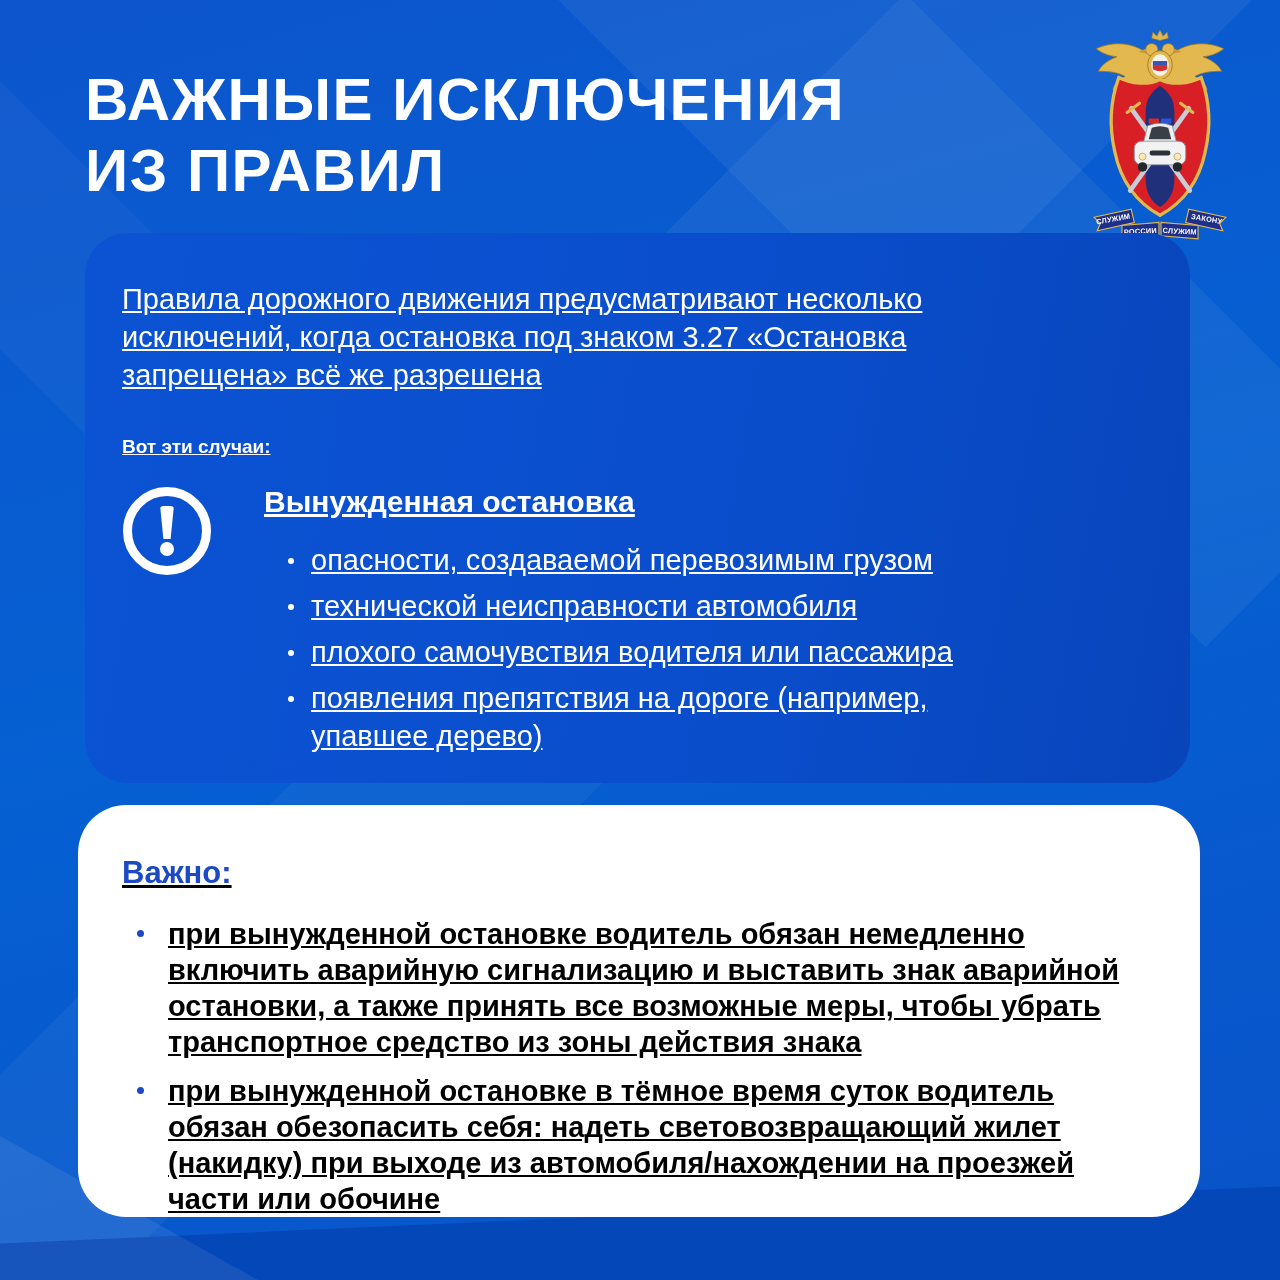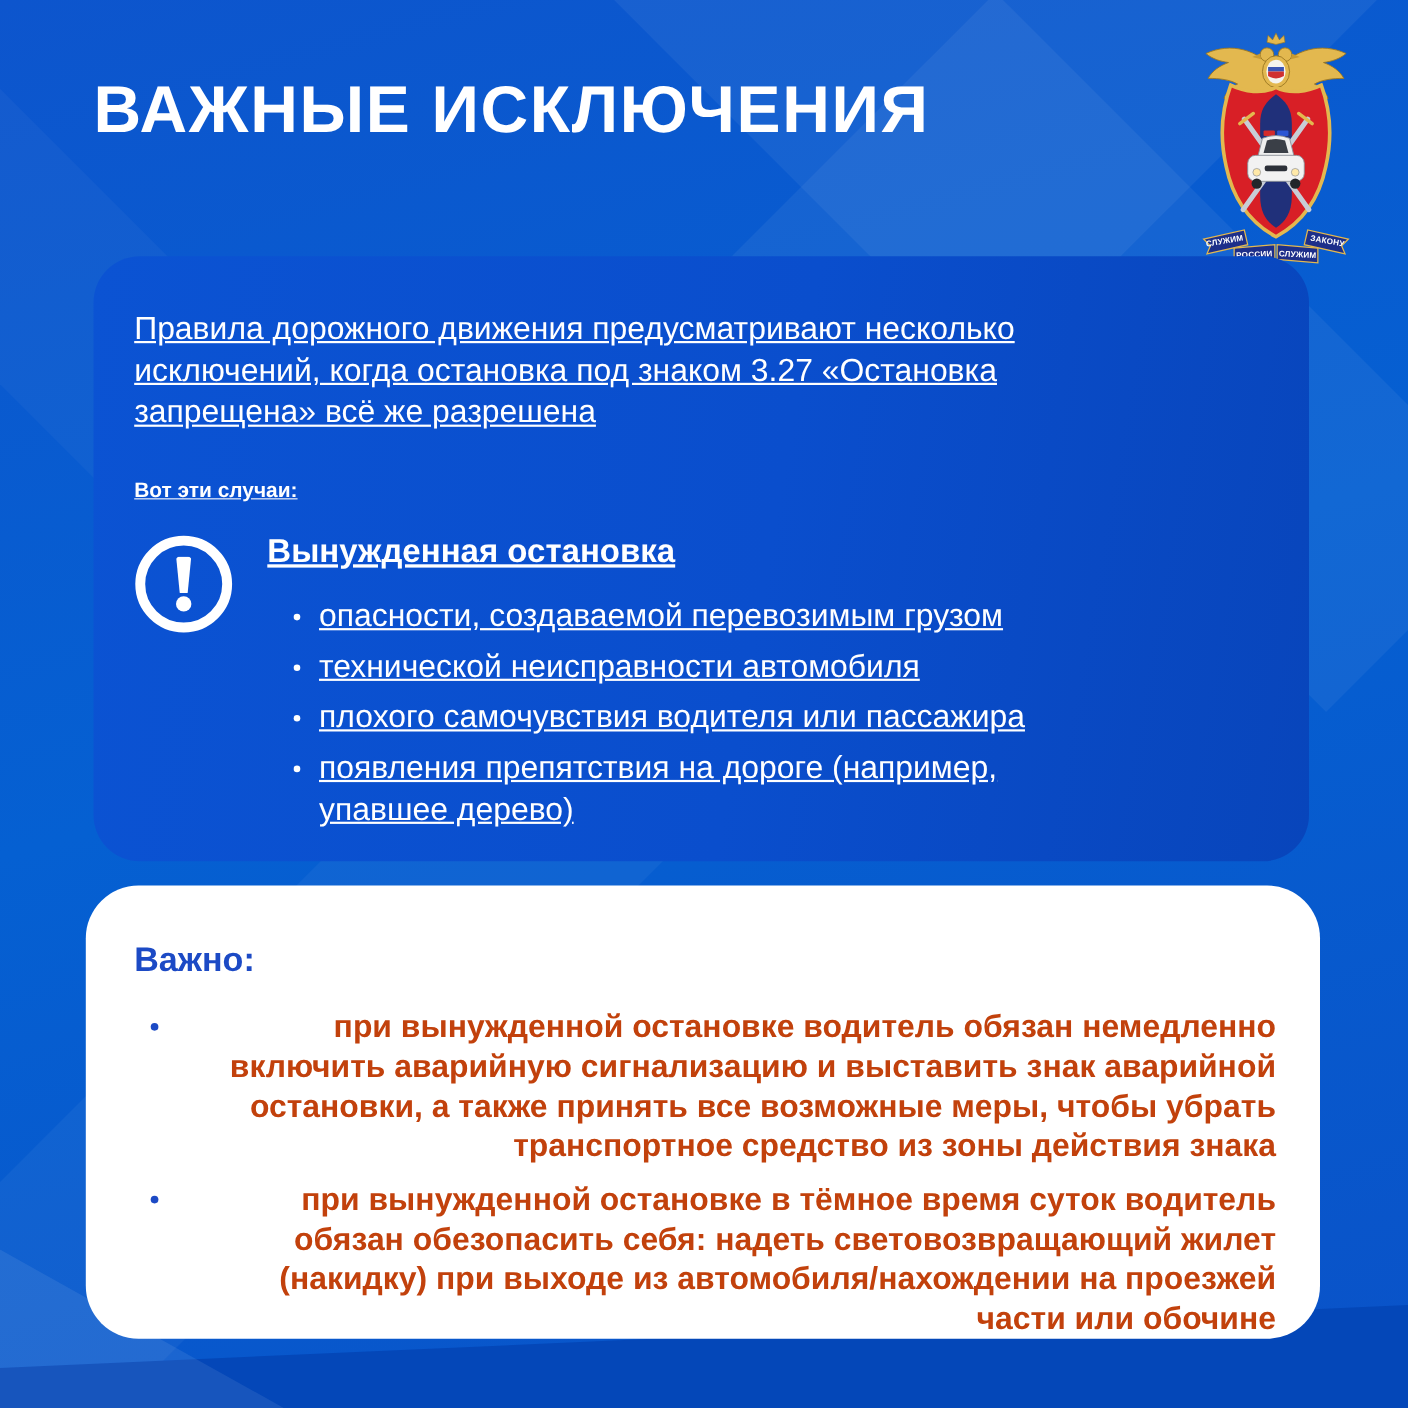--- a/index.html
+++ b/index.html
@@ -55,37 +55,38 @@
   }
   .warn-bar {
     position:absolute; left:50%; top:10px; transform:translateX(-50%);
     width:15px; height:33px; background:#ffffff;
     clip-path:polygon(4% 0, 96% 0, 74% 100%, 26% 100%); border-radius:4px;
   }
   .warn-dot {
     position:absolute; left:50%; bottom:10px; transform:translateX(-50%);
     width:14px; height:14px; background:#ffffff; border-radius:50%;
   }
-  .case-col { margin-left:32px; }
+  .case-col { margin-left:53px; }
   .case-title { margin:0; font-size:30px; font-weight:700; line-height:36px; }
   .case-sub { margin:3px 0 0 0; font-size:29px; line-height:36px; }
   .case-bullets { list-style:none; margin:21px 0 0 0; padding:0; max-width:750px; }
   .case-bullets li {
     position:relative; padding-left:47px; font-size:29px; line-height:38px; margin-bottom:8px;
   }
   .case-bullets li::before {
     content:""; position:absolute; left:24px; top:17px;
     width:6px; height:6px; border-radius:50%; background:#ffffff;
   }
 
   
   .white-card {
     position:absolute; left:78px; top:805px; width:1122px; height:412px;
     border-radius:48px; background:#ffffff; box-sizing:border-box;
     padding:50px 40px 0 44px;
+    text-decoration:underline;
   }
   .important-heading { margin:0; font-size:31px; font-weight:700; }
   .important-bullets { list-style:none; margin:25px 0 0 0; padding:0; }
   .important-bullets li {
     position:relative; padding-left:46px; max-width:1025px;
     font-size:29px; line-height:36px; font-weight:700; margin-bottom:13px;
   }
   .important-bullets li::before {
     content:""; position:absolute; left:15px; top:14px;
     width:7px; height:7px; border-radius:50%;
@@ -97,21 +98,21 @@
 
 <div class="poster">
 
   <div class="band b1"></div>
   <div class="band b2"></div>
   <div class="band b3"></div>
   <div class="band b4"></div>
   <div class="bottom-dark" style="background: rgb(4, 71, 184);"></div>
   <div class="bottom-light"></div>
 
-  <h1 class="title"><span>ВАЖНЫЕ ИСКЛЮЧЕНИЯ</span><br></h1>
+  <h1 class="title"><span>ВАЖНЫЕ ИСКЛЮЧЕНИЯ</span><br><span>ИЗ ПРАВИЛ</span></h1>
 
   <div class="emblem">
     <svg viewBox="0 0 140 210" xmlns="http://www.w3.org/2000/svg">
 
       <g>
         <path d="M70,38 C54,18 30,12 8,22 C14,27 21,29 28,30 C20,33 14,37 10,44 C20,44 29,45 36,49 C30,52 26,56 24,62 C38,57 52,58 62,64 L70,52 Z" fill="#e3b84f" stroke="#9a7722" stroke-width="0.8"></path>
         <path d="M70,38 C86,18 110,12 132,22 C126,27 119,29 112,30 C120,33 126,37 130,44 C120,44 111,45 104,49 C110,52 114,56 116,62 C102,57 88,58 78,64 L70,52 Z" fill="#e3b84f" stroke="#9a7722" stroke-width="0.8"></path>
         <circle cx="62" cy="23" r="6" fill="#e3b84f" stroke="#9a7722" stroke-width="0.8"></circle>
         <circle cx="78" cy="23" r="6" fill="#e3b84f" stroke="#9a7722" stroke-width="0.8"></circle>
         <path d="M56,22 L49,25 L57,27 Z" fill="#c79a33"></path>
@@ -182,21 +183,21 @@
             <li><span>плохого самочувствия водителя или пассажира</span></li>
 
             <li><span>появления препятствия на дороге (например, упавшее дерево)</span></li>
           </ul>
       </div>
     </div>
   </section>
 
   <section class="white-card">
     <h3 class="important-heading" style="color:#1c4ac5;">Важно:</h3>
-    <ul class="important-bullets" style="color:#c2410c;text-align:right;">
+    <ul class="important-bullets" style="color:#000000;">
 
         <li style="--dot: #1c4ac5;"><span>при вынужденной остановке водитель обязан немедленно включить аварийную сигнализацию и выставить знак аварийной остановки, а также принять все возможные меры, чтобы убрать транспортное средство из зоны действия знака</span></li>
 
         <li style="--dot: #1c4ac5;"><span>при вынужденной остановке в тёмное время суток водитель обязан обезопасить себя: надеть световозвращающий жилет (накидку) при выходе из автомобиля/нахождении на проезжей части или обочине</span></li>
       </ul>
   </section>
 
 </div>
 
 </body></html>

